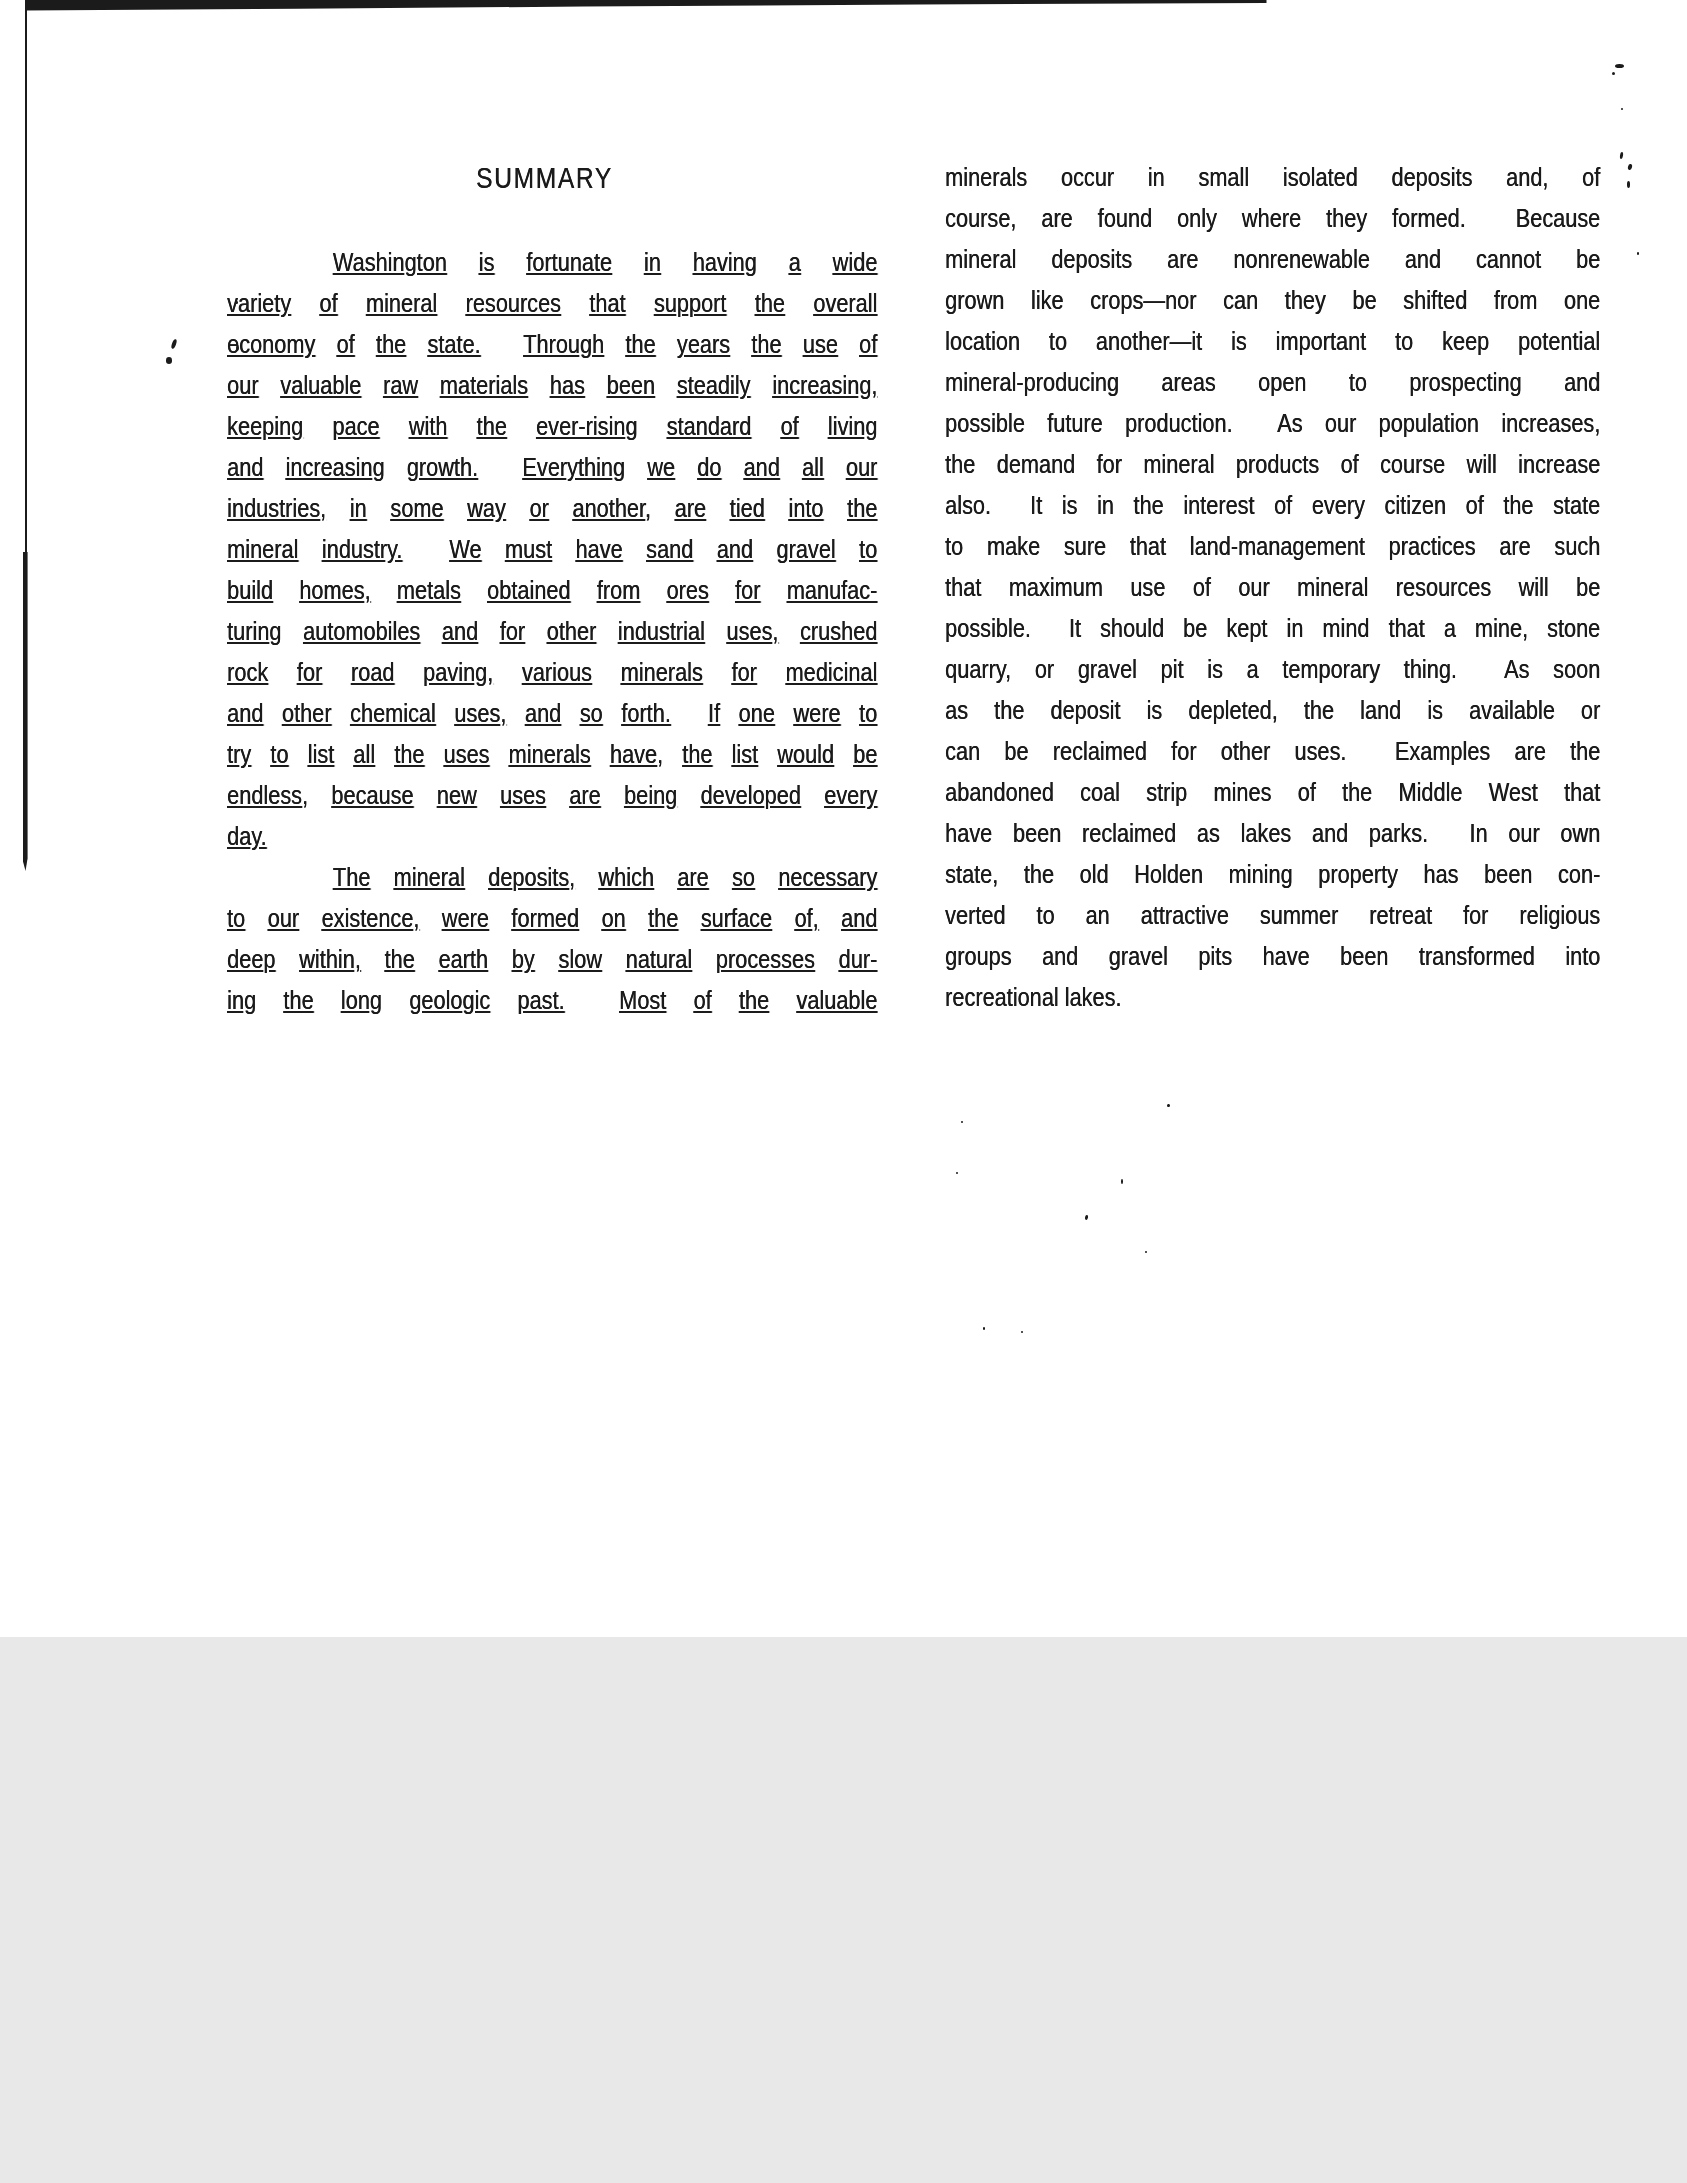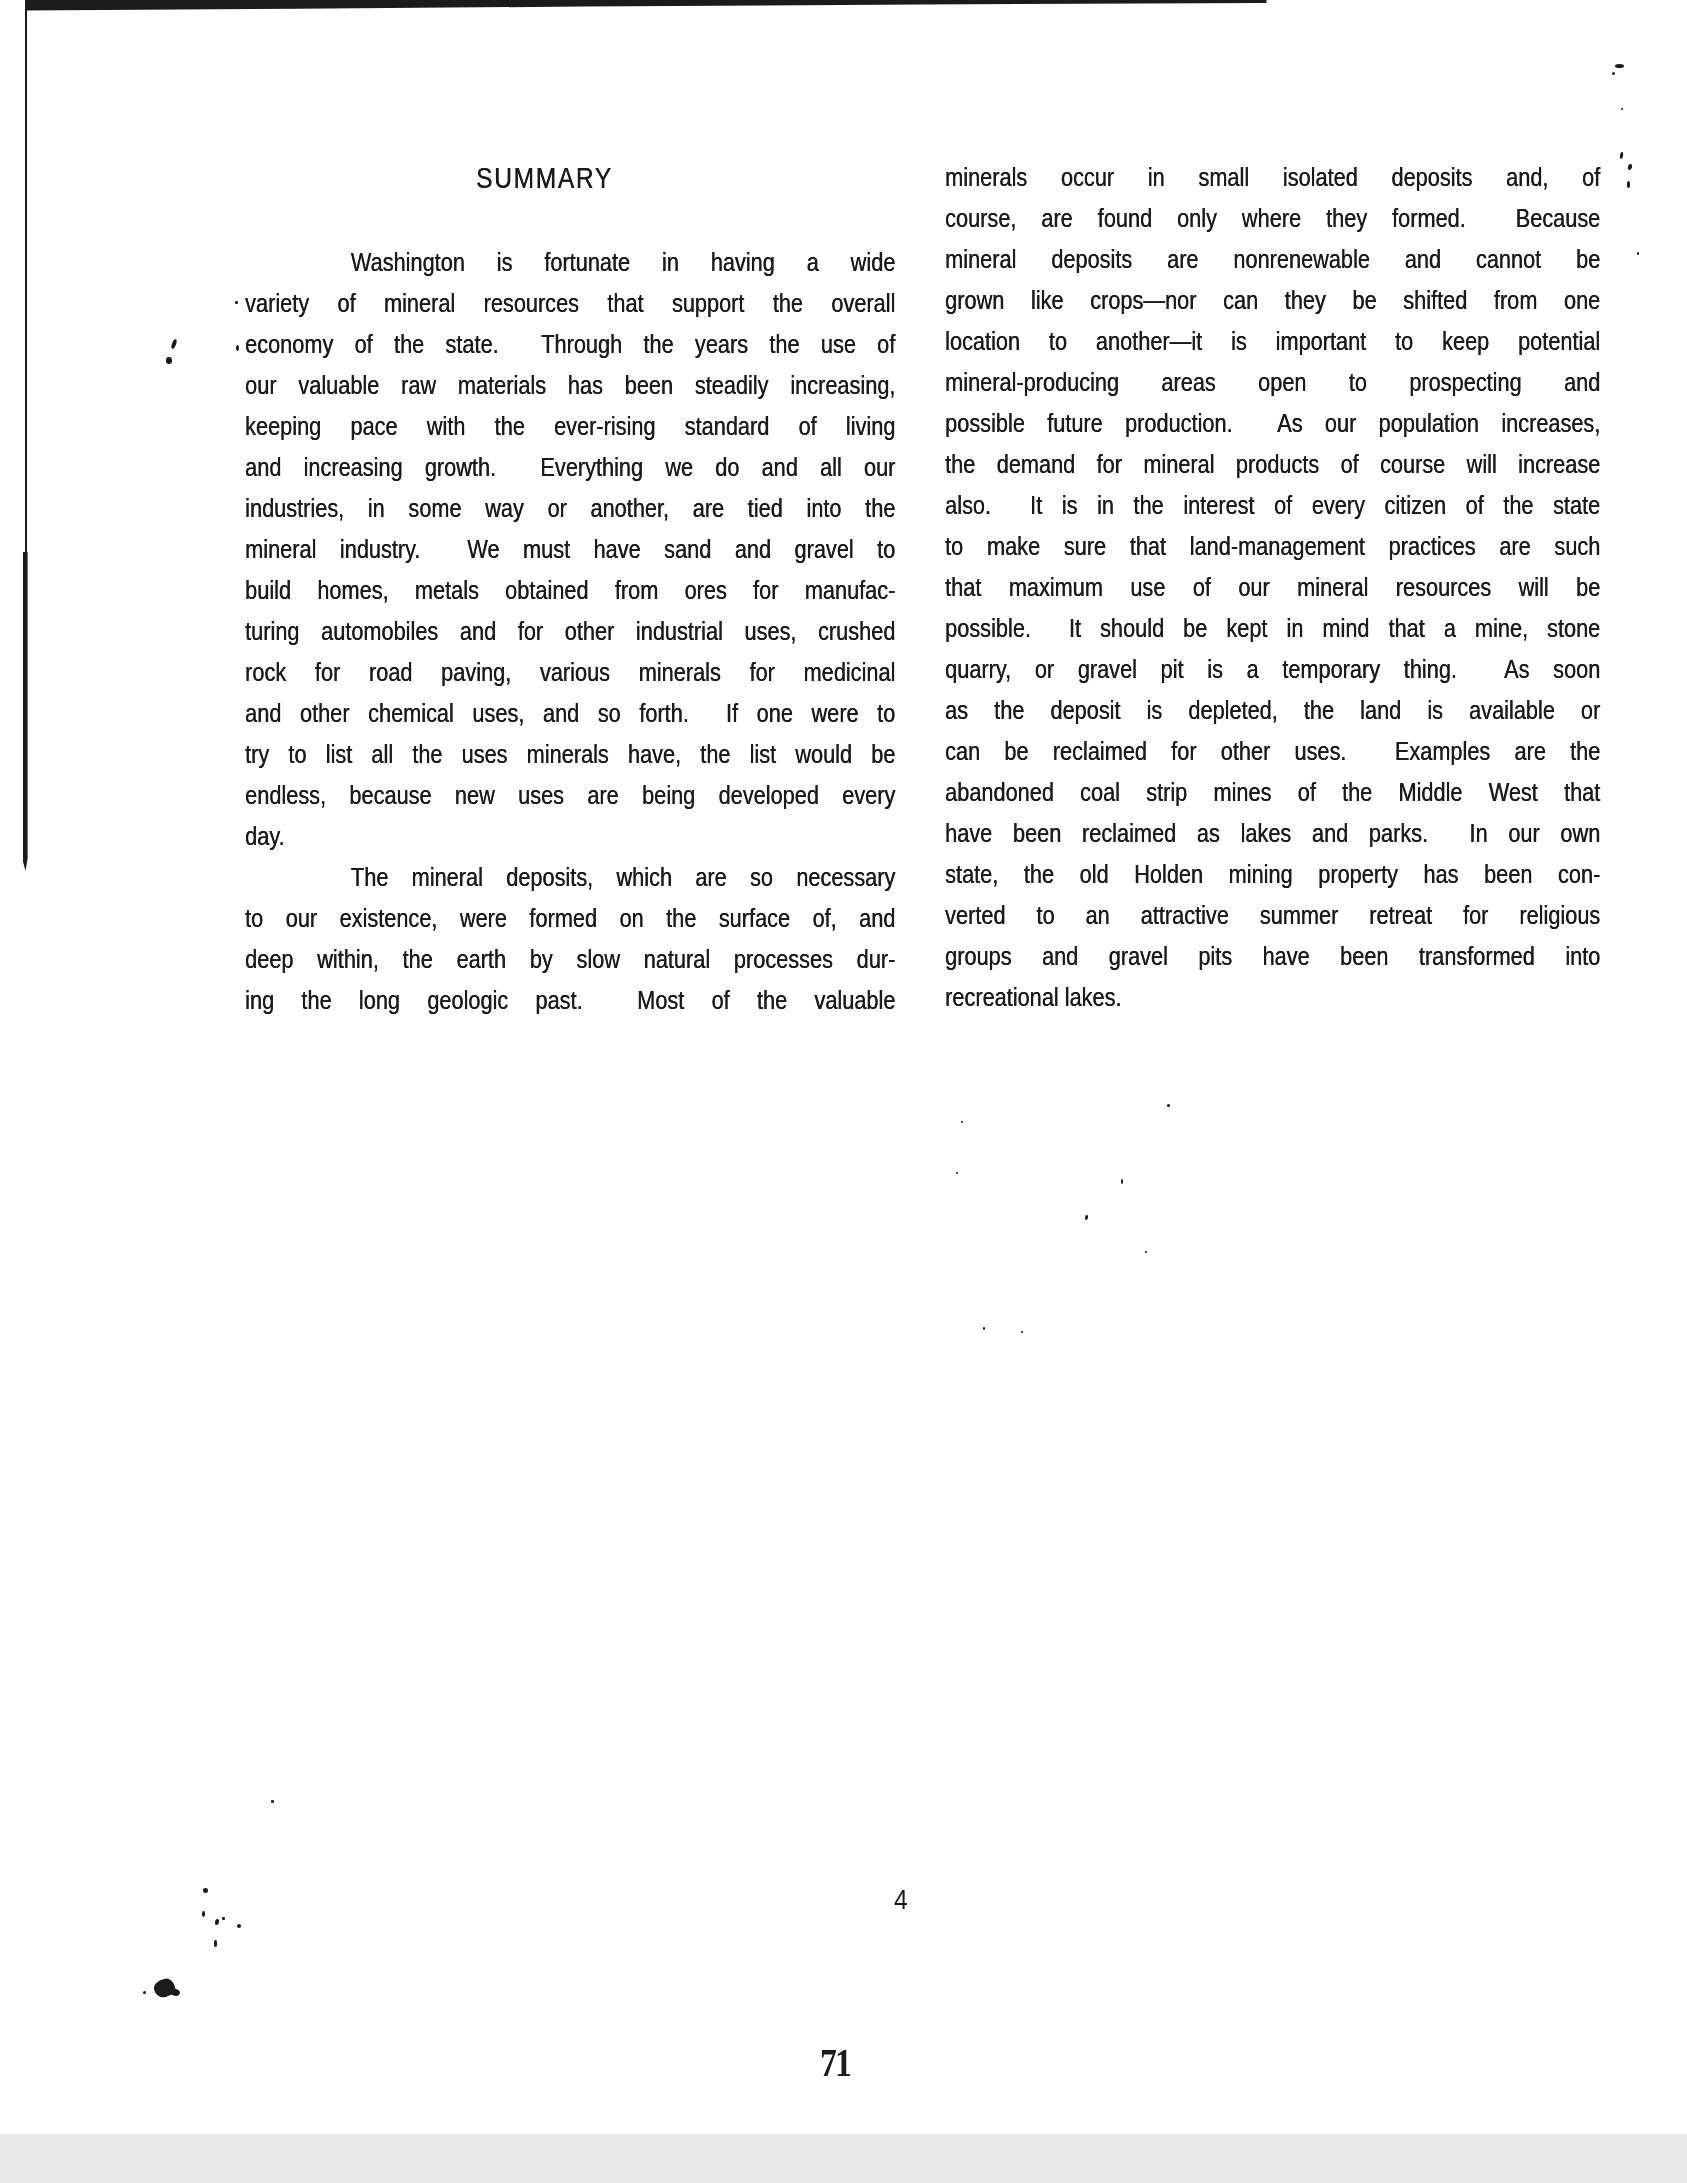--- a/index.html
+++ b/index.html
@@ -1,18 +1,18 @@
 <!DOCTYPE html>
 <html style="font-size:10.6px"><head>
 <meta charset="utf-8">
 <style>
   html,body{margin:0;padding:0;background:#e8e8e8;}
   .page{
     position:relative;
-    width:1687px;height:2134px;
+    width:1687px;height:1637px;
     background:#ffffff;
     overflow:hidden;
     font-family:"Liberation Sans", sans-serif;
     color:#1b1b1b;
   }
   
   .col{position:absolute;}
   .line{
     display:flex;
     justify-content:space-between;
@@ -81,21 +81,21 @@
 <div class="page">
 
   <div class="art topbar"></div>
   <div class="art leftline-thin"></div>
   <div class="art leftline-thick"></div>
   <div class="art blob"></div>
   <div class="art blob-tail"></div>
 
   <div class="doc-title">SUMMARY</div>
 
-  <div class="col col-left" style="left:245px;top:242px;">
+  <div class="col col-left" style="left:227px;top:242px;text-decoration:underline;">
       <div class="line ind"><span>Washington</span><span>is</span><span>fortunate</span><span>in</span><span>having</span><span>a</span><span>wide</span></div>
       <div class="line"><span>variety</span><span>of</span><span>mineral</span><span>resources</span><span>that</span><span>support</span><span>the</span><span>overall</span></div>
       <div class="line"><span>economy</span><span>of</span><span>the</span><span>state.</span><span></span><span>Through</span><span>the</span><span>years</span><span>the</span><span>use</span><span>of</span></div>
       <div class="line"><span>our</span><span>valuable</span><span>raw</span><span>materials</span><span>has</span><span>been</span><span>steadily</span><span>increasing,</span></div>
       <div class="line"><span>keeping</span><span>pace</span><span>with</span><span>the</span><span>ever-rising</span><span>standard</span><span>of</span><span>living</span></div>
       <div class="line"><span>and</span><span>increasing</span><span>growth.</span><span></span><span>Everything</span><span>we</span><span>do</span><span>and</span><span>all</span><span>our</span></div>
       <div class="line"><span>industries,</span><span>in</span><span>some</span><span>way</span><span>or</span><span>another,</span><span>are</span><span>tied</span><span>into</span><span>the</span></div>
       <div class="line"><span>mineral</span><span>industry.</span><span></span><span>We</span><span>must</span><span>have</span><span>sand</span><span>and</span><span>gravel</span><span>to</span></div>
       <div class="line"><span>build</span><span>homes,</span><span>metals</span><span>obtained</span><span>from</span><span>ores</span><span>for</span><span>manufac-</span></div>
       <div class="line"><span>turing</span><span>automobiles</span><span>and</span><span>for</span><span>other</span><span>industrial</span><span>uses,</span><span>crushed</span></div>

